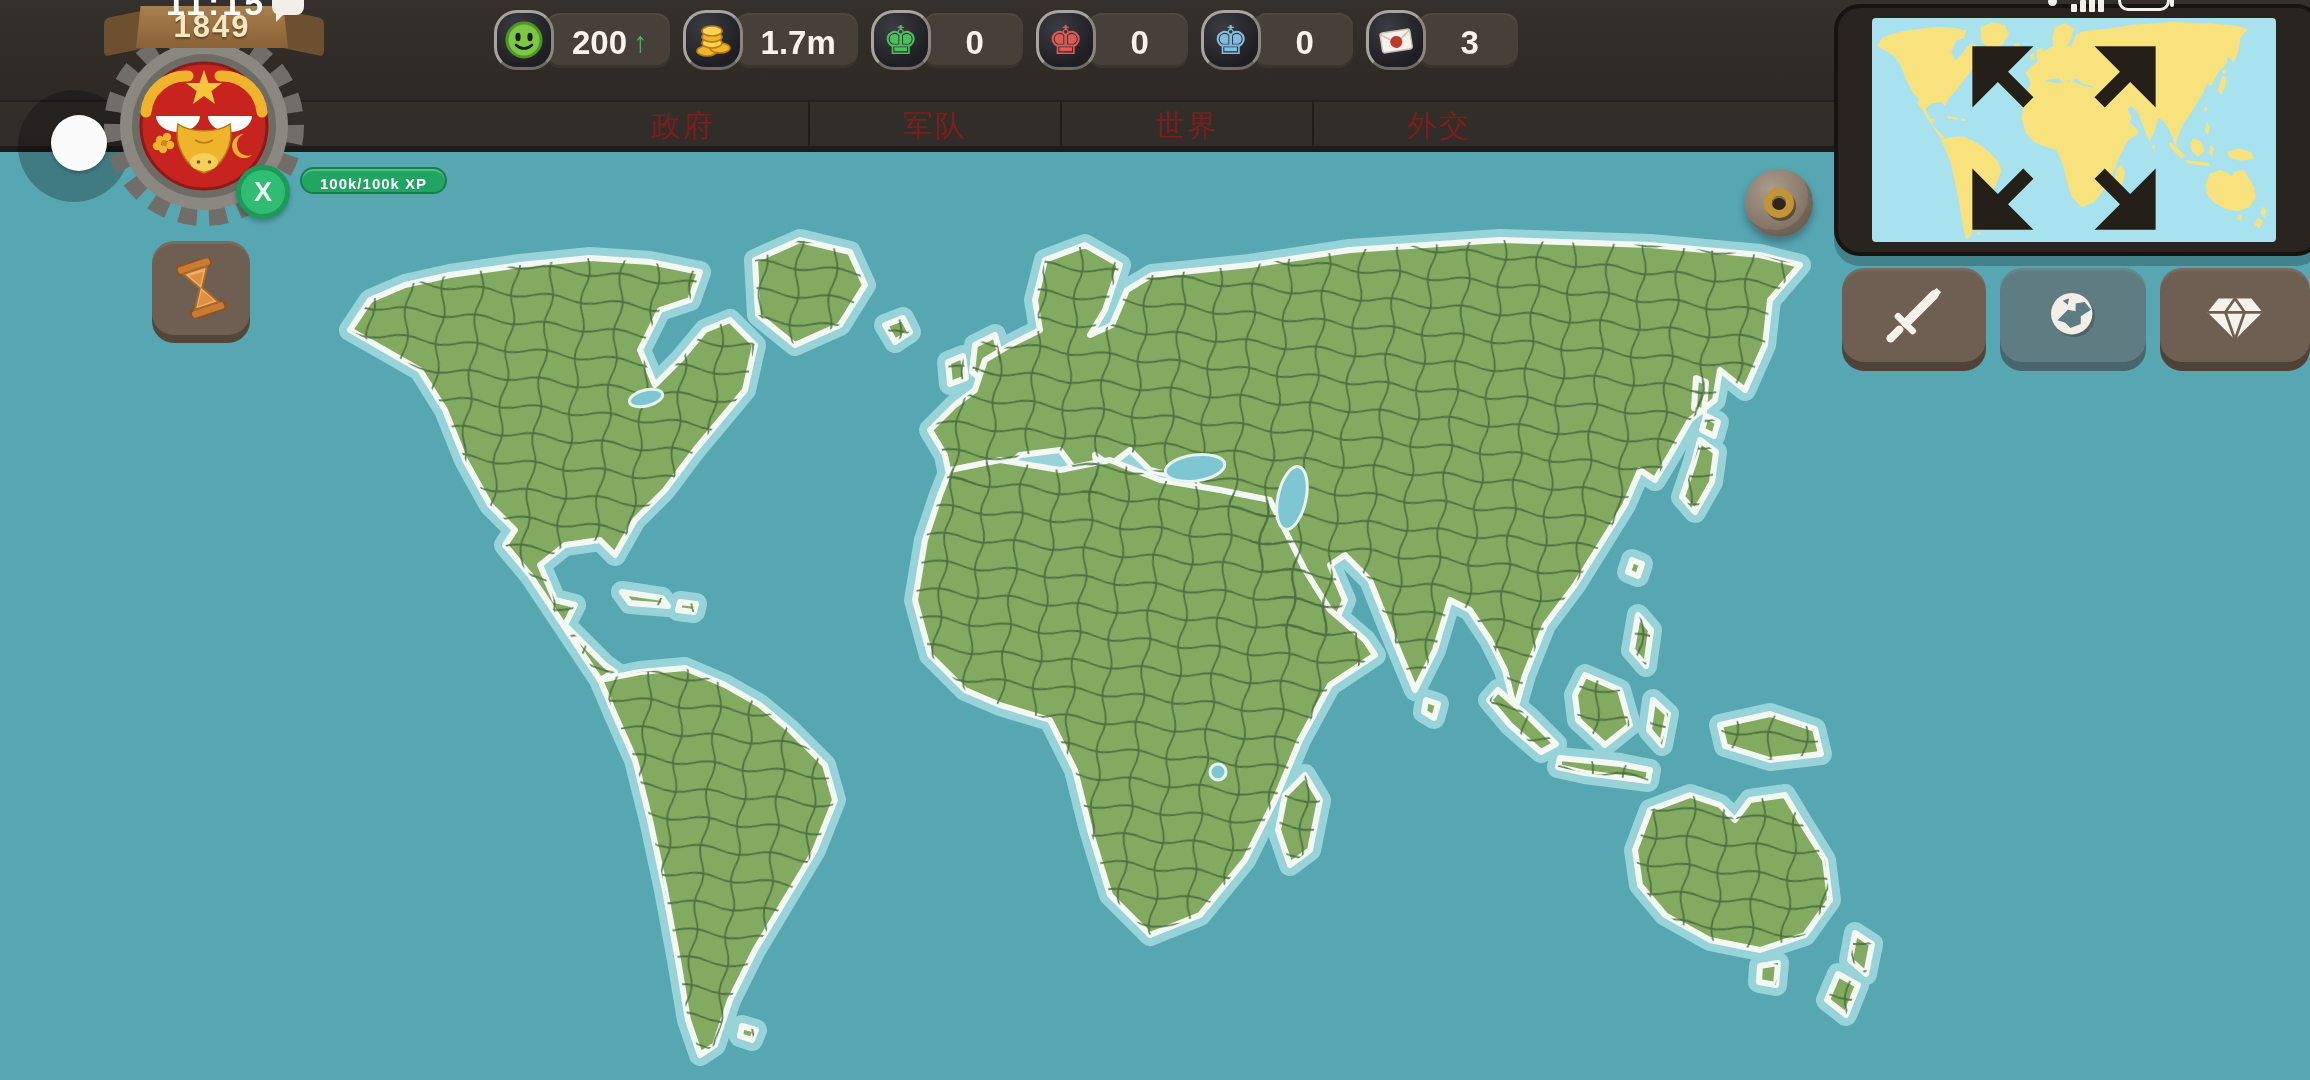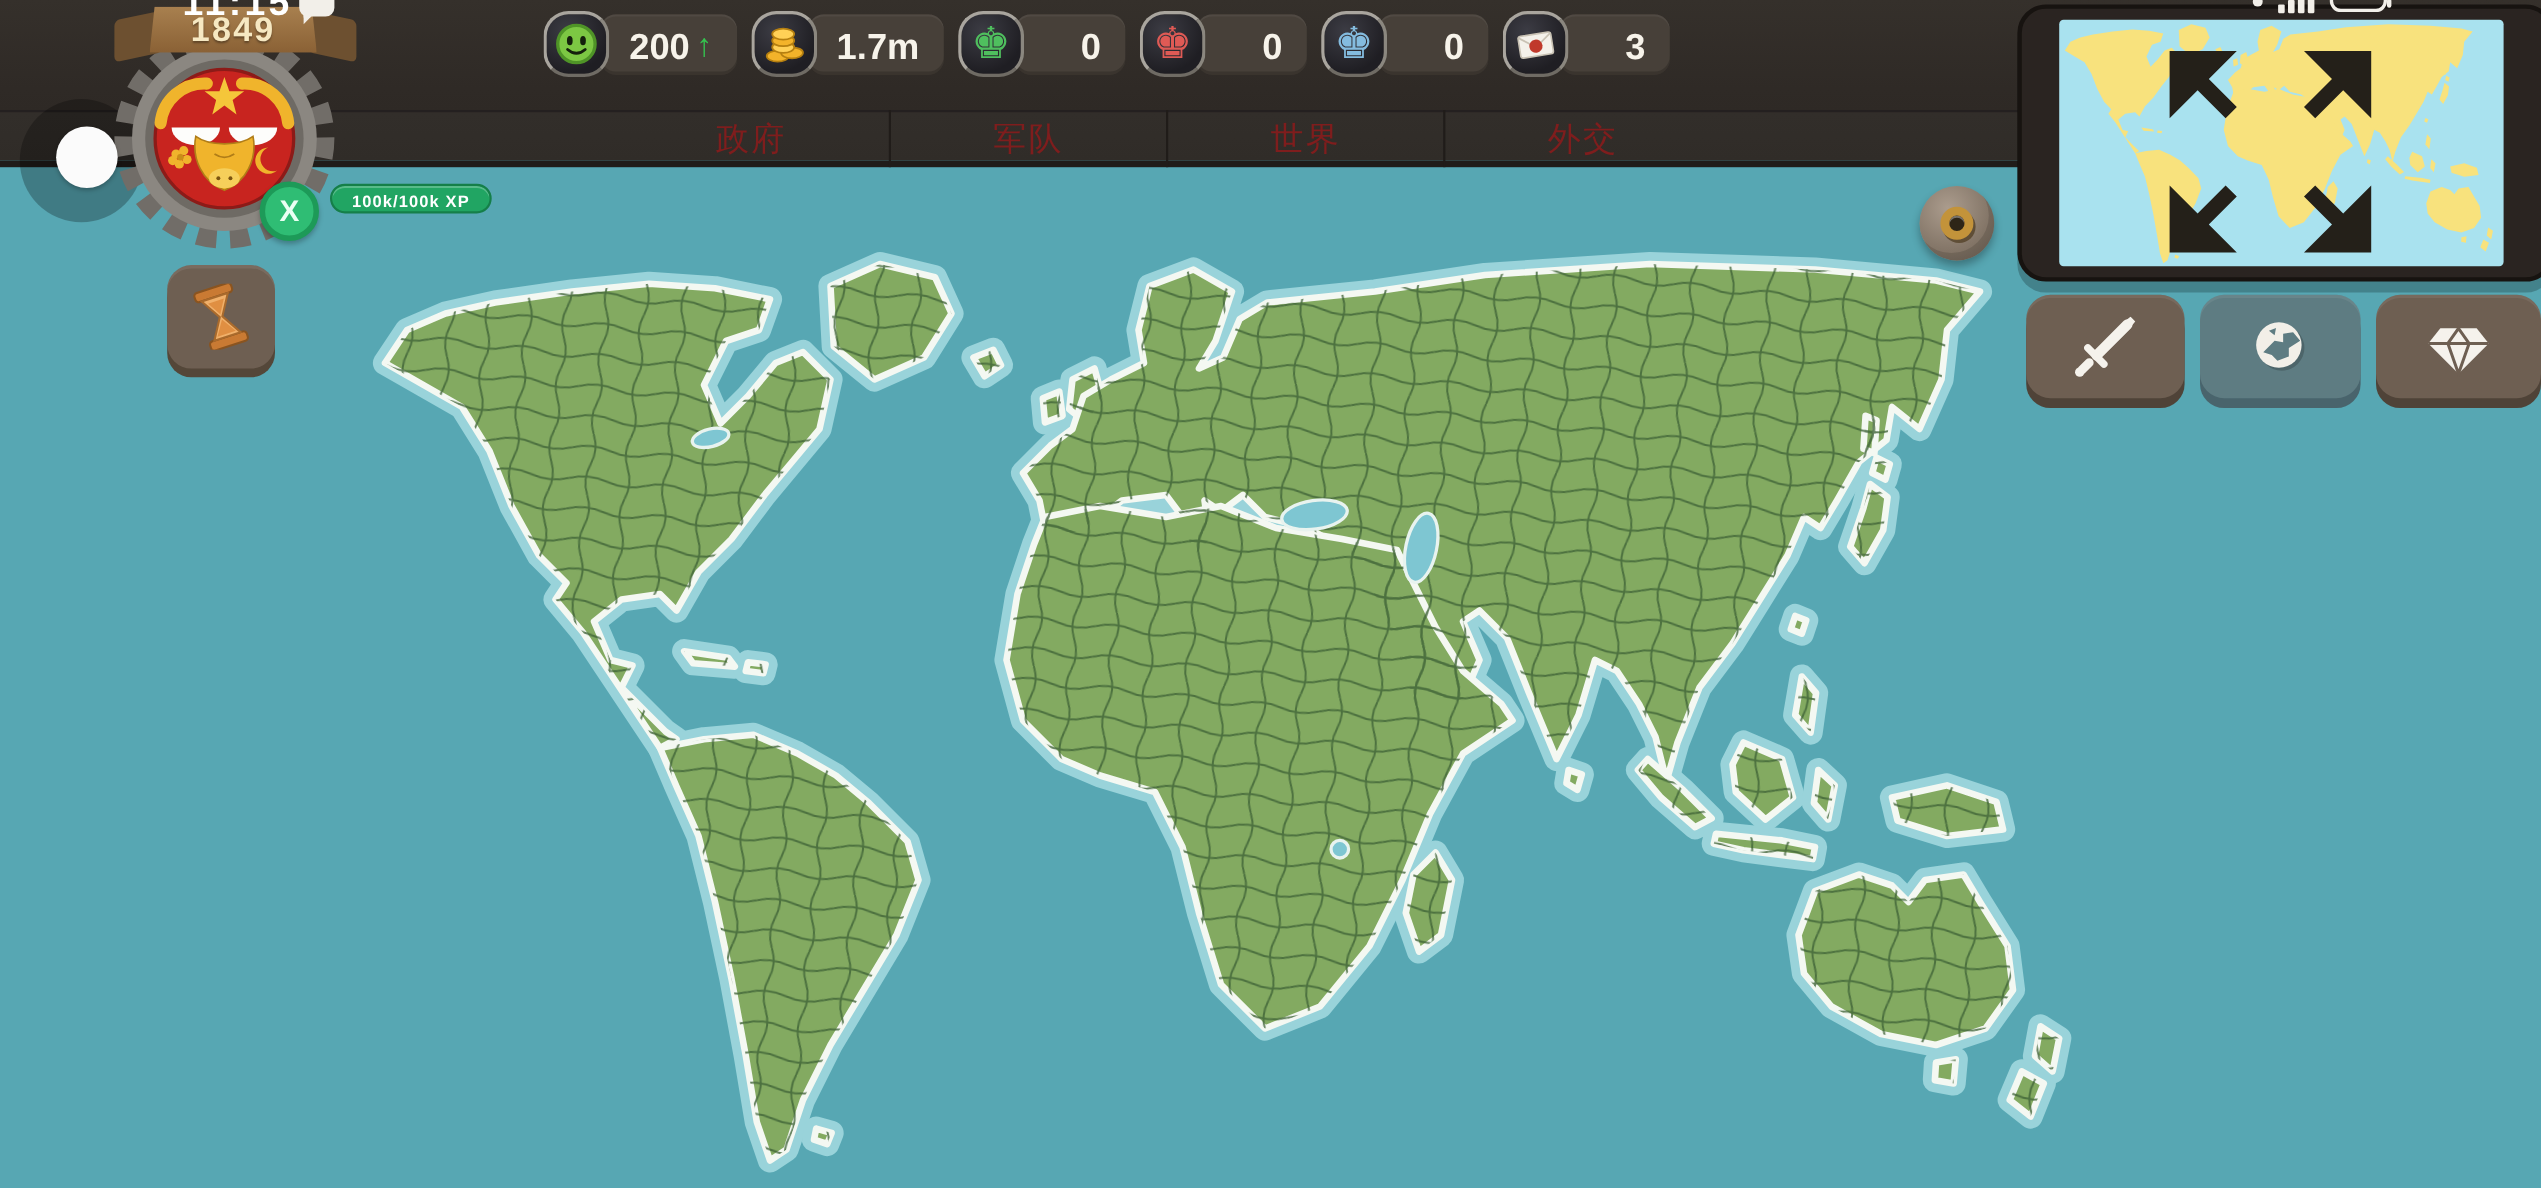--- a/index.html
+++ b/index.html
@@ -19,21 +19,21 @@
     background:rgba(255,255,255,.025);border-top:2px solid #242020;}
 
   
   .resources{position:absolute;left:494px;top:10px;display:flex;gap:13px;z-index:3;}
   .res-unit{display:flex;align-items:flex-start;}
   .res-badge{width:60px;height:60px;border-radius:38%;flex:none;z-index:1;
     background:radial-gradient(circle at 35% 28%,#3c3c44,#1f1e23 72%);
     border:3px solid #a9a59e;border-bottom-color:#6f6b64;border-right-color:#8b877f;
     display:flex;align-items:center;justify-content:center;}
   .res-plate{margin-left:-8px;margin-top:3px;height:55px;min-width:100px;padding:4px 22px 0 26px;
-    background:#474039;border-radius:14px;display:flex;align-items:center;justify-content:flex-end;
+    background:#474039;border-radius:14px;display:flex;align-items:center;justify-content:center;
     color:#f7f3ea;font-size:33px;font-weight:bold;
     box-shadow:inset 0 2px 0 rgba(255,255,255,.05), inset 0 -3px 0 rgba(0,0,0,.18);}
   .trend{color:#35c24f;font-size:29px;font-weight:bold;margin-left:6px;line-height:1;}
   .king{font-size:40px;line-height:1;font-family:"DejaVu Sans",sans-serif;}
   .king.green{color:#4fbf5e;} .king.red{color:#df5a55;} .king.blue{color:#84bcdf;}
 
   
   .tabs{position:absolute;left:558px;top:100px;width:1006px;height:52px;display:flex;z-index:3;}
   .tab{flex:1;display:flex;align-items:center;justify-content:center;color:#7f1d1d;
     font-size:30px;letter-spacing:2px;cursor:pointer;}

